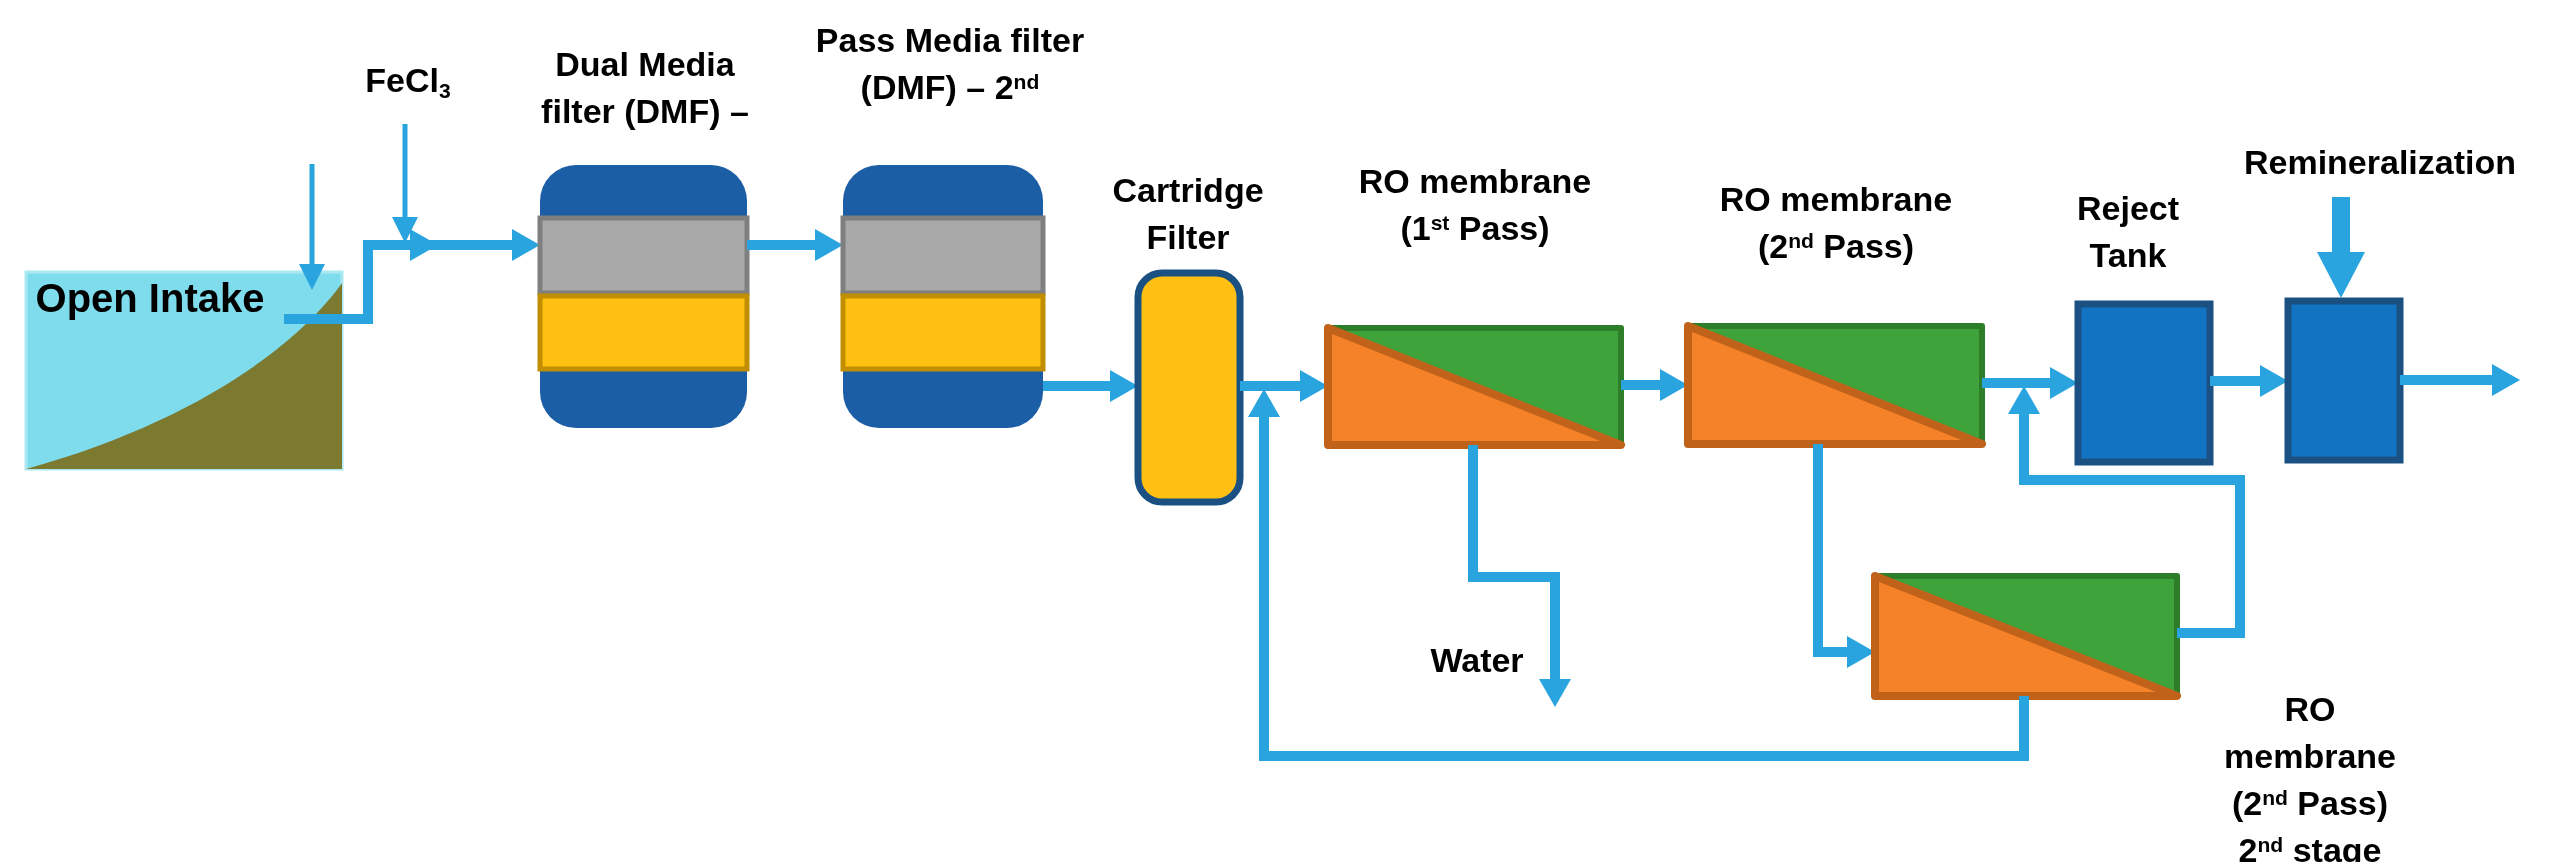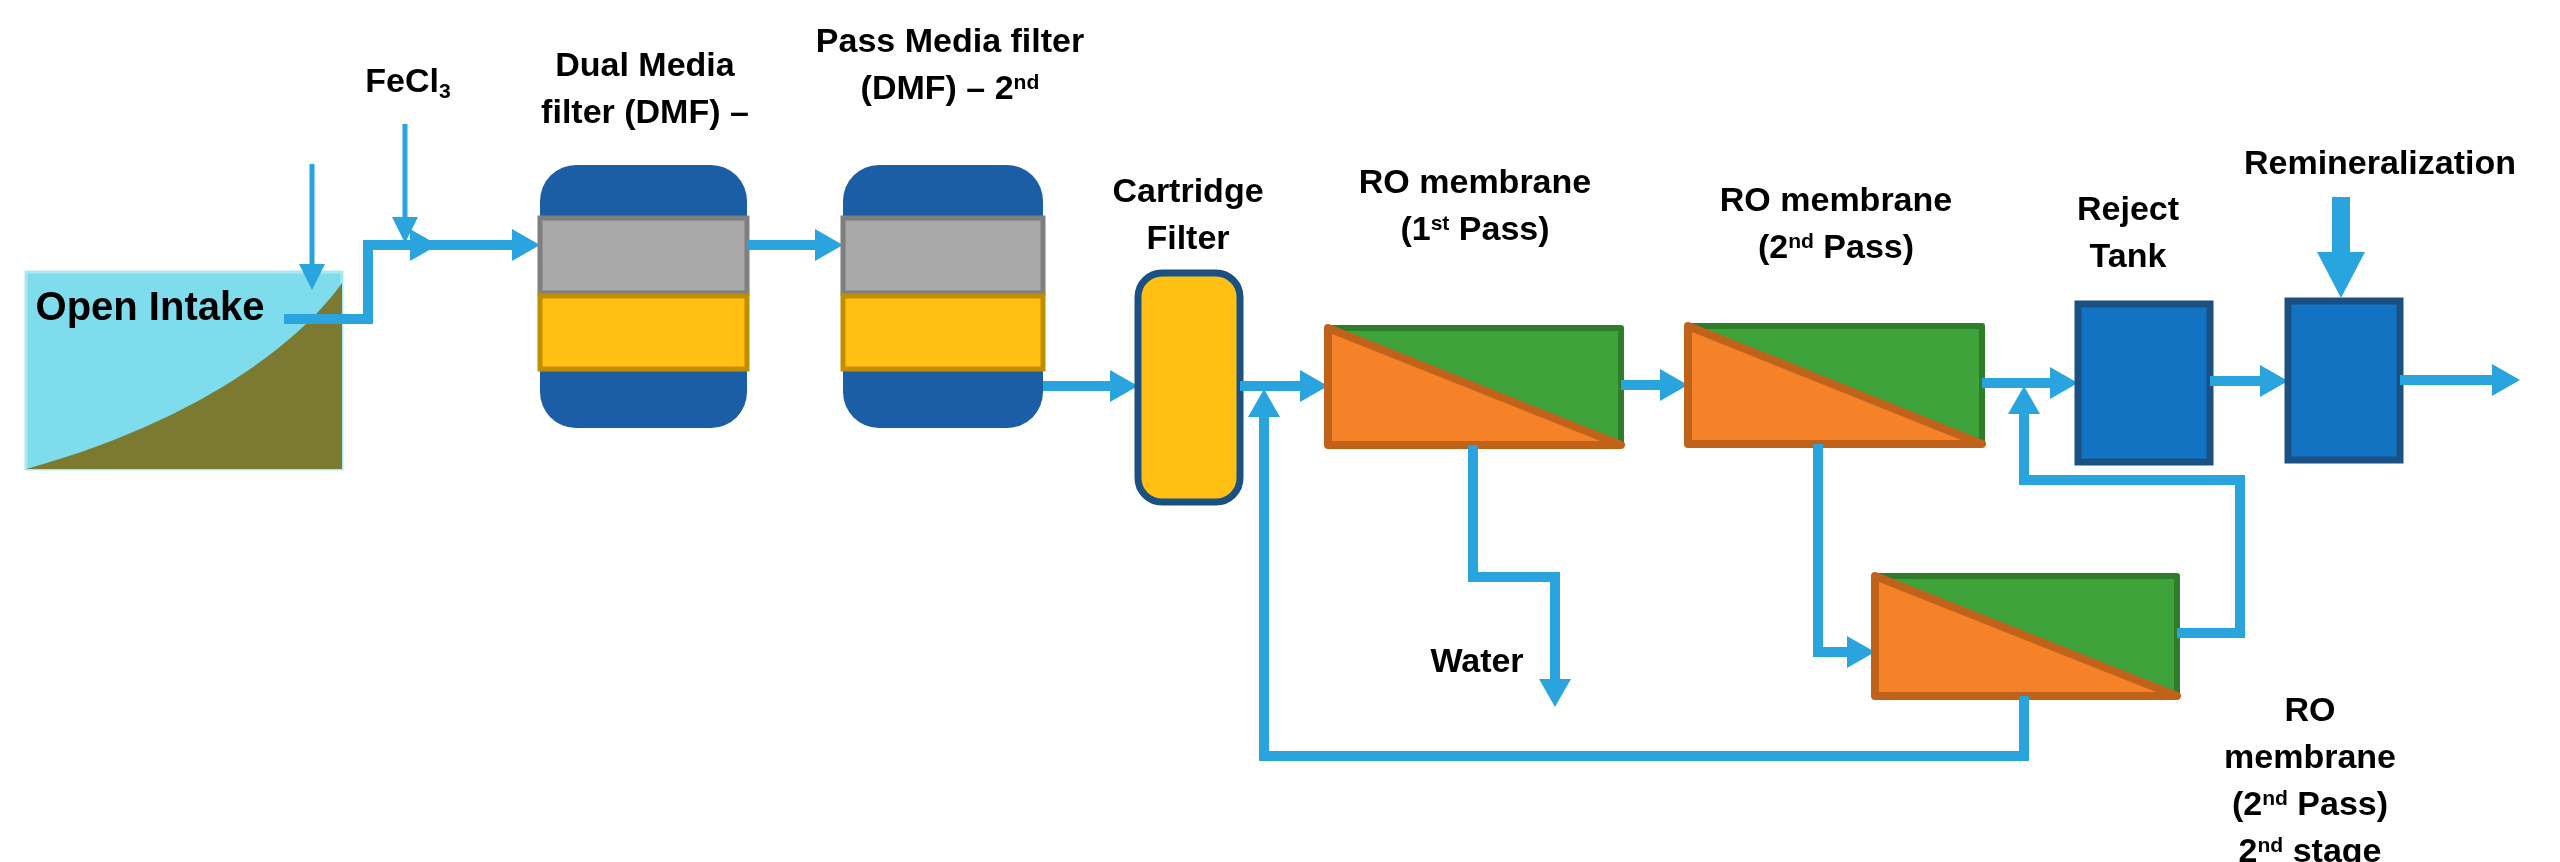--- a/index.html
+++ b/index.html
@@ -164,21 +164,21 @@
       <path class="ln" d="M2400,380 H2494"></path>
       <polygon class="hd" points="2520,380 2492,364 2492,396"></polygon>
     </g>
   </svg>
 
 
   <div class="lbl" style="left:408px;top:80px">
       <div>FeCl<sub>3</sub></div>
     </div>
 
-  <div class="lbl lbl-xl" style="left:150px;top:307px">
+  <div class="lbl lbl-xl" style="left:150px;top:299px">
       <div>Open Intake</div>
     </div>
 
   <div class="lbl" style="left:645px;top:88px">
       <div>Dual Media</div>
       <div>filter (DMF) –</div>
     </div>
 
   <div class="lbl" style="left:950px;top:64px">
       <div>Pass Media filter</div>

